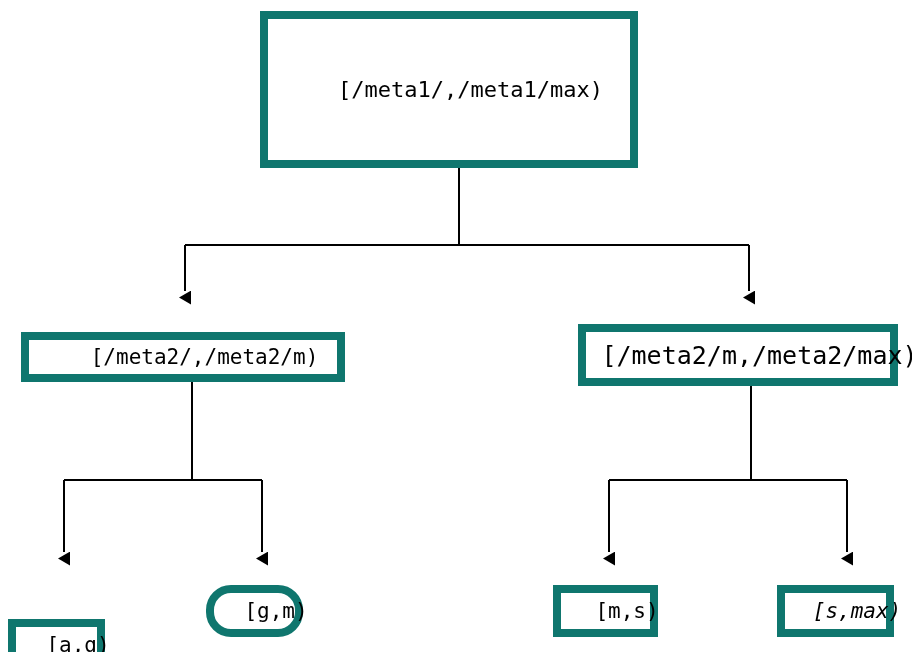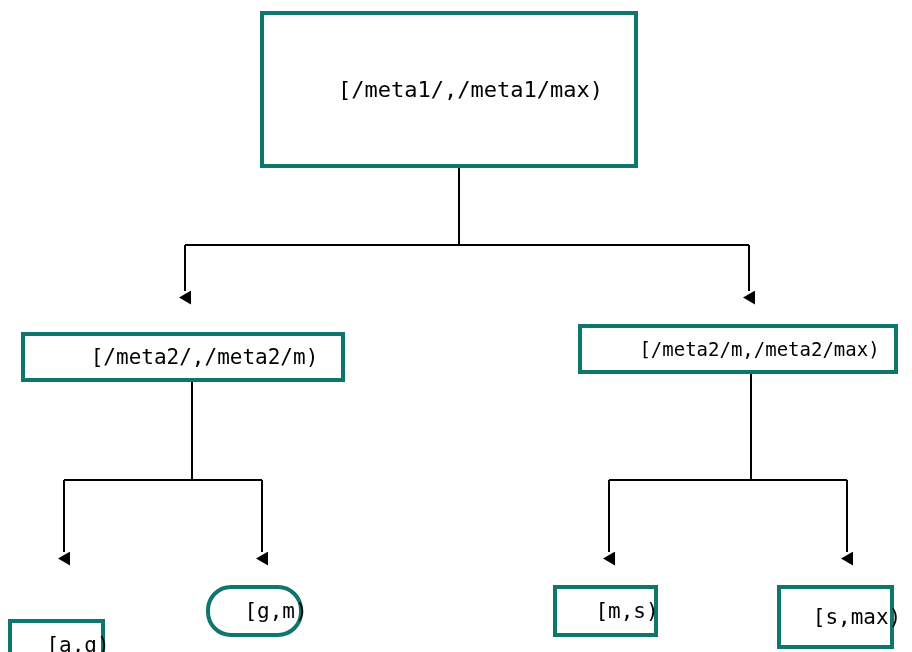--- a/index.html
+++ b/index.html
@@ -24,21 +24,21 @@
     position: absolute;
     left: 0;
     top: 0;
     width: 912px;
     height: 652px;
   }
   .node {
     position: absolute;
     box-sizing: border-box;
     background: #ffffff;
-    border: 4px solid #0f766e;
+    border: 8px solid #0f766e;
     display: flex;
     align-items: center;
     justify-content: center;
     color: #000000;
     white-space: pre;
     letter-spacing: 0px;
     z-index: 2;
     padding-left: 43px;
   }
   .node-label {
@@ -58,22 +58,22 @@
     left: 21px;
     top: 332px;
     width: 324px;
     height: 50px;
     font-size: 21px;
   }
   #node-l2-right {
     left: 578px;
     top: 324px;
     width: 320px;
-    height: 50px;
-    font-size: 19px;
+    height: 62px;
+    font-size: 25px;
   }
   
   #node-leaf-0 {
     left: 8px;
     top: 619px;
     width: 97px;
     height: 52px;
     font-size: 21px;
   }
   #node-leaf-1 {
@@ -88,22 +88,23 @@
     left: 553px;
     top: 585px;
     width: 105px;
     height: 52px;
     font-size: 21px;
   }
   #node-leaf-3 {
     left: 777px;
     top: 585px;
     width: 117px;
-    height: 64px;
+    height: 52px;
     font-size: 21px;
+    font-style: italic;
   }
 </style>
 </head>
 <body>
 
 <div id="diagram">
 
   <svg id="edge-layer" width="912" height="652" viewBox="0 0 912 652" xmlns="http://www.w3.org/2000/svg">
     <defs>
       <marker id="arrowhead" markerWidth="7" markerHeight="6" refX="0.2" refY="3" orient="auto" markerUnits="strokeWidth">

